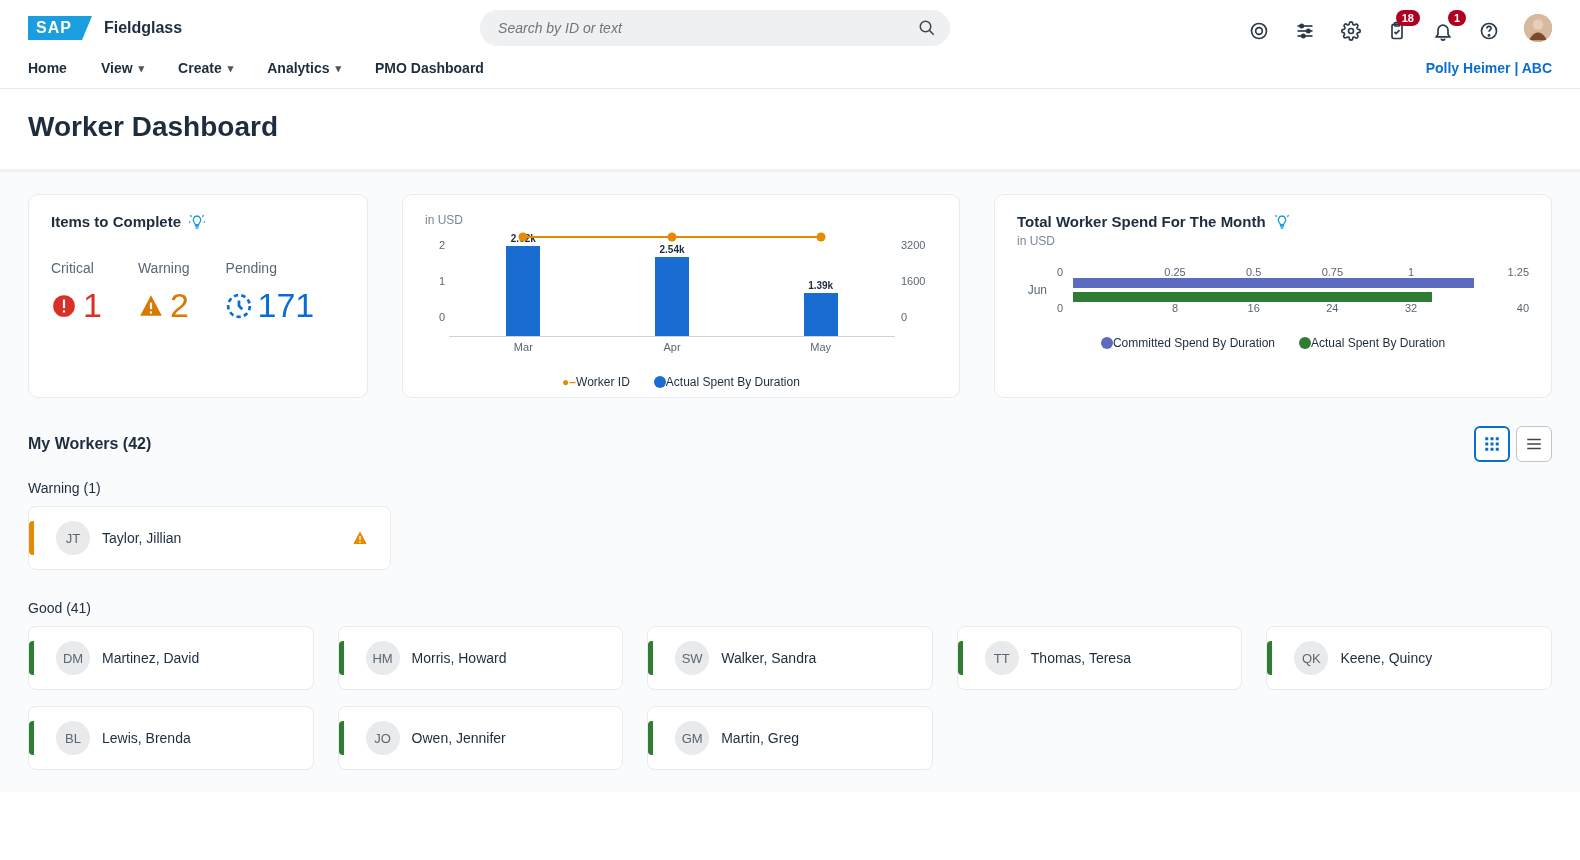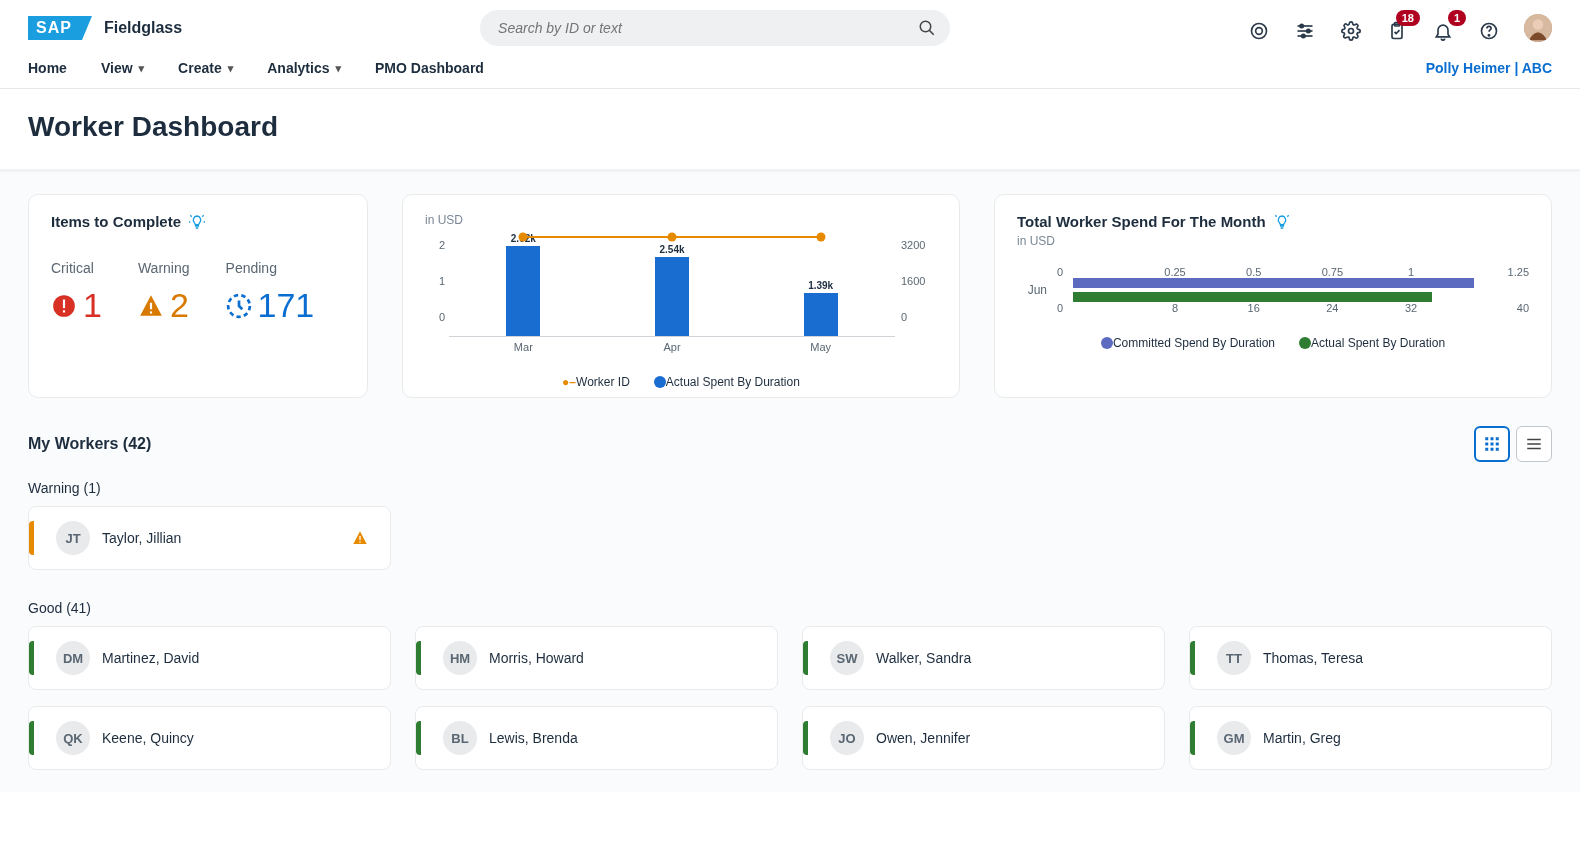--- a/index.html
+++ b/index.html
@@ -81,26 +81,26 @@
 
   
   .section-head { display:flex; align-items:center; margin:10px 0 18px;}
   .section-title { font-weight:700; font-size:16px;}
   .view-toggle { margin-left:auto; display:flex;}
   .vt-btn { width:36px; height:36px; border:1px solid #c0c6cc; background:#fff; display:flex; align-items:center; justify-content:center; cursor:pointer; color:#0a6ed1;}
   .vt-btn.active { border:2px solid #0a6ed1; border-radius:6px; margin-right:6px;}
   .vt-btn.inactive { border-radius:6px; color:#444;}
 
   .group-label { font-weight:400; color:#1d2d3e; margin:12px 0 10px; font-size:14px;}
-  .worker-grid { display:grid; grid-template-columns: repeat(4, 1fr); gap:16px 24px;}
+  .worker-grid { display:grid; grid-template-columns: repeat(5, 1fr); gap:16px 24px;}
   .worker-card { background:#fff; border:1px solid #e8eaec; border-radius:8px; display:flex; align-items:center; padding:14px 16px 14px 0; gap:12px; cursor:pointer; position:relative;}
   .worker-card::before { content:""; width:5px; align-self:stretch; border-radius:4px 0 0 4px;}
   .worker-card.warning::before { background:#e68a00;}
   .worker-card.good::before { background:#2e7d32;}
-  .worker-card .initials { margin-left:10px; width:34px; height:34px; border-radius:50%; background:#e8eaec; color:#5a6773; font-size:13px; display:flex; align-items:center; justify-content:center; font-weight:700;}
+  .worker-card .initials { margin-left:10px; width:34px; height:34px; border-radius:50%; background:#e8eaec; color:#5a6773; font-size:13px; display:flex; align-items:center; justify-content:center; font-weight:400;}
   .worker-card .wname { font-size:14px; color:#1d2d3e;}
   .worker-card .wwarn { margin-left:auto; color:#e68a00; margin-right:6px;}
 
   svg { display:block; }
 </style>
 </head>
 <body>
 
 <div class="top-header">
   <div class="logo-block">

